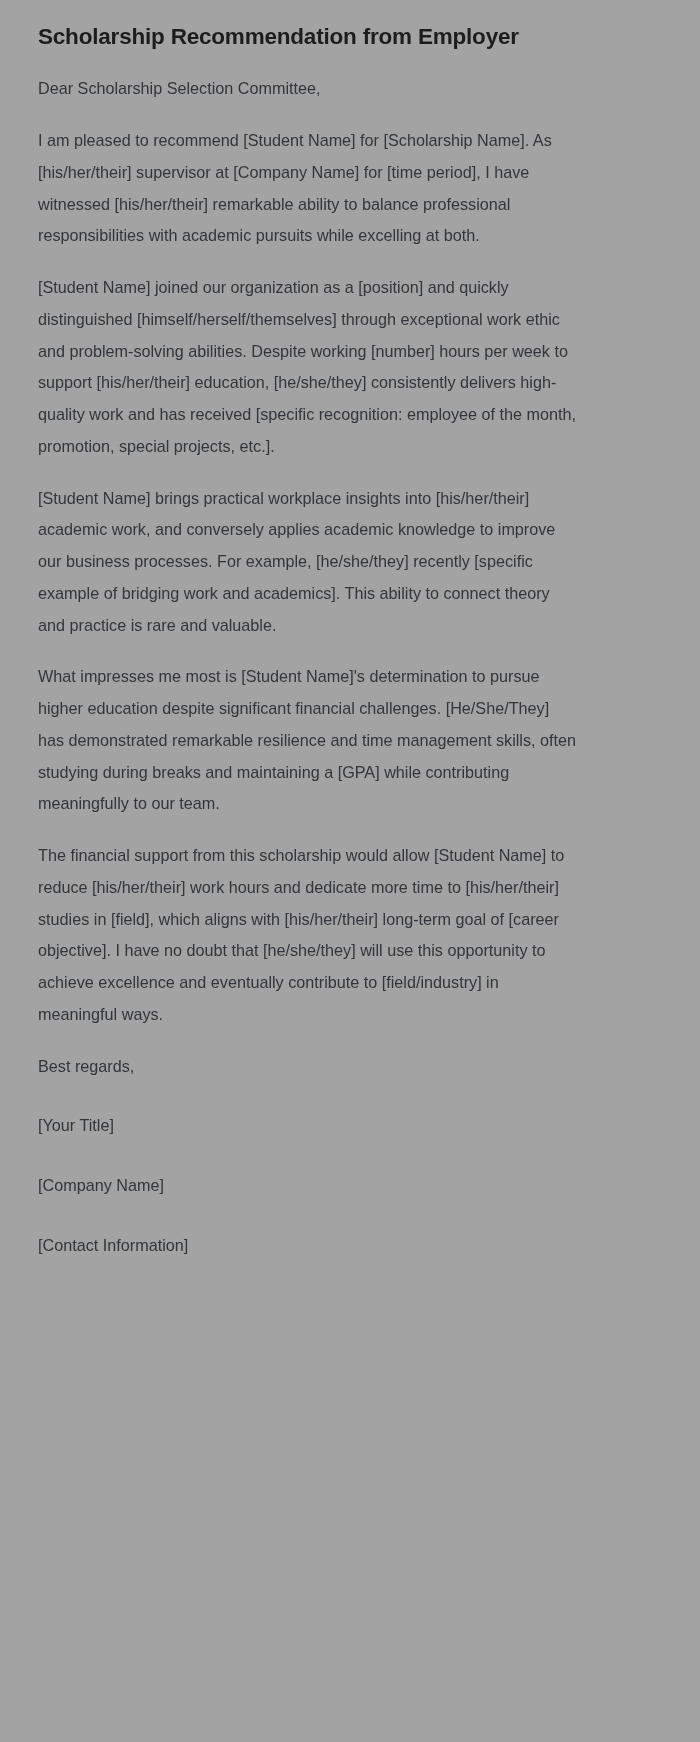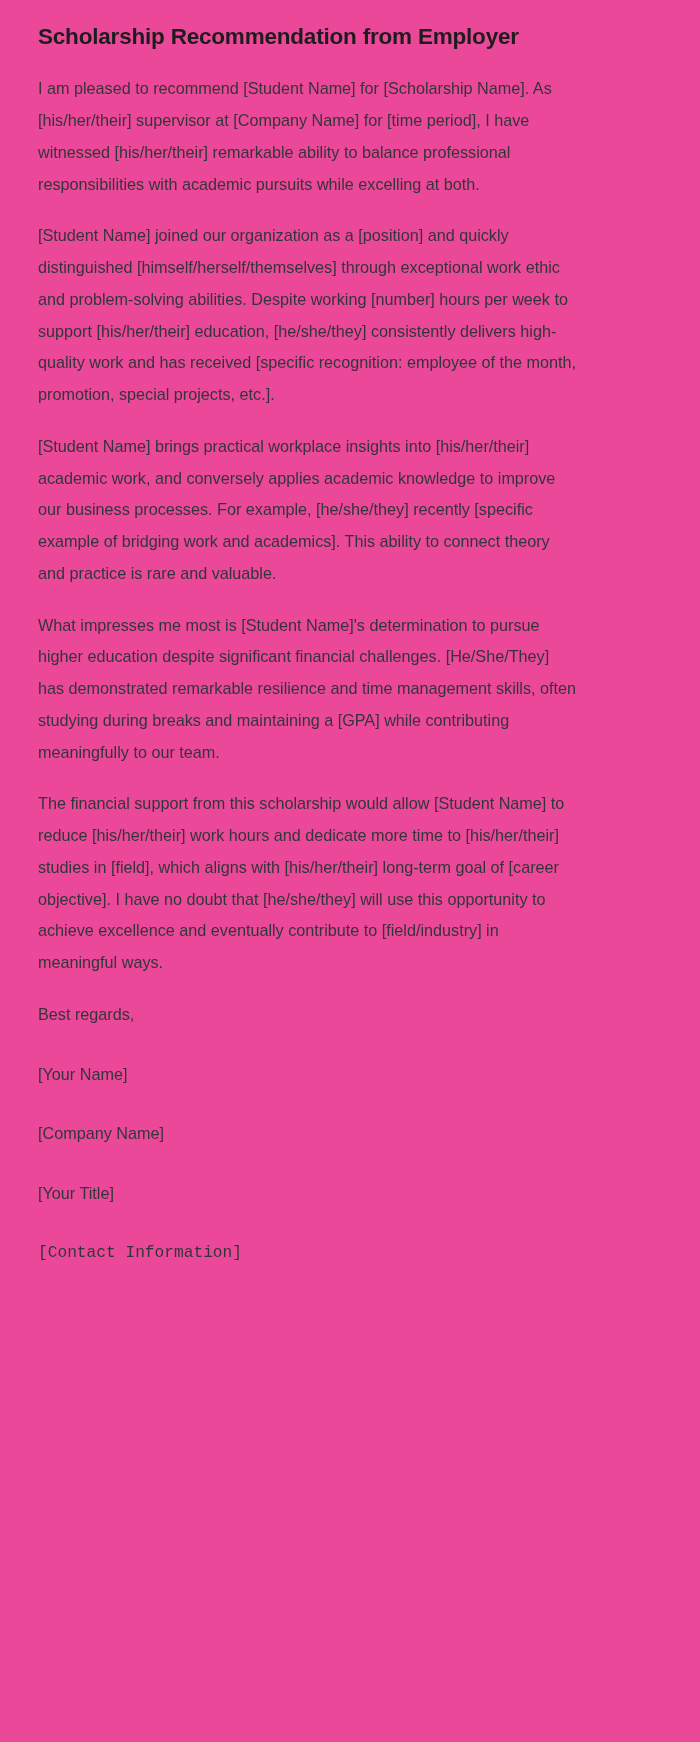--- a/index.html
+++ b/index.html
@@ -12,21 +12,21 @@
     min-height: 1742px;
     font-family: "Liberation Sans", sans-serif;
     color: #2b2b2b;
     -webkit-font-smoothing: antialiased;
   }
   .page {
     width: 700px;
     min-height: 1742px;
     box-sizing: border-box;
     padding: 22px 38px 40px 38px;
-    background: #ec4899;
+    background: #a3a3a3;
   }
   .doc-title {
     font-size: 22.5px;
     font-weight: bold;
     color: #1d1d1d;
     letter-spacing: -0.2px;
     margin: 0 0 22px 0;
     line-height: 1.3;
   }
   .para {
@@ -37,36 +37,35 @@
     max-width: 540px;
   }
   .signoff {
     font-size: 16.2px;
     line-height: 1.96;
     color: #32363a;
     margin: 4px 0 28px 0;
   }
   .signoff:last-child {
     margin-bottom: 0;
-    font-family: Liberation Mono, monospace;
   }
 </style>
 </head>
 <body>
 
 <div class="page">
 
   <h1 class="doc-title">Scholarship Recommendation from Employer</h1>
 
+  <p class="para">Dear Scholarship Selection Committee,</p>
 
   <p class="para">I am pleased to recommend [Student Name] for [Scholarship Name]. As [his/her/their] supervisor at [Company Name] for [time period], I have witnessed [his/her/their] remarkable ability to balance professional responsibilities with academic pursuits while excelling at both.</p>
   <p class="para">[Student Name] joined our organization as a [position] and quickly distinguished [himself/herself/themselves] through exceptional work ethic and problem-solving abilities. Despite working [number] hours per week to support [his/her/their] education, [he/she/they] consistently delivers high-quality work and has received [specific recognition: employee of the month, promotion, special projects, etc.].</p>
   <p class="para">[Student Name] brings practical workplace insights into [his/her/their] academic work, and conversely applies academic knowledge to improve our business processes. For example, [he/she/they] recently [specific example of bridging work and academics]. This ability to connect theory and practice is rare and valuable.</p>
   <p class="para">What impresses me most is [Student Name]'s determination to pursue higher education despite significant financial challenges. [He/She/They] has demonstrated remarkable resilience and time management skills, often studying during breaks and maintaining a [GPA] while contributing meaningfully to our team.</p>
   <p class="para">The financial support from this scholarship would allow [Student Name] to reduce [his/her/their] work hours and dedicate more time to [his/her/their] studies in [field], which aligns with [his/her/their] long-term goal of [career objective]. I have no doubt that [he/she/they] will use this opportunity to achieve excellence and eventually contribute to [field/industry] in meaningful ways.</p>
 
   <p class="signoff">Best regards,</p>
-  <p class="signoff">[Your Name]</p>
+  <p class="signoff">[Your Title]</p>
   <p class="signoff">[Company Name]</p>
-  <p class="signoff">[Your Title]</p>
   <p class="signoff">[Contact Information]</p>
 
 </div>
 
 </body></html>

